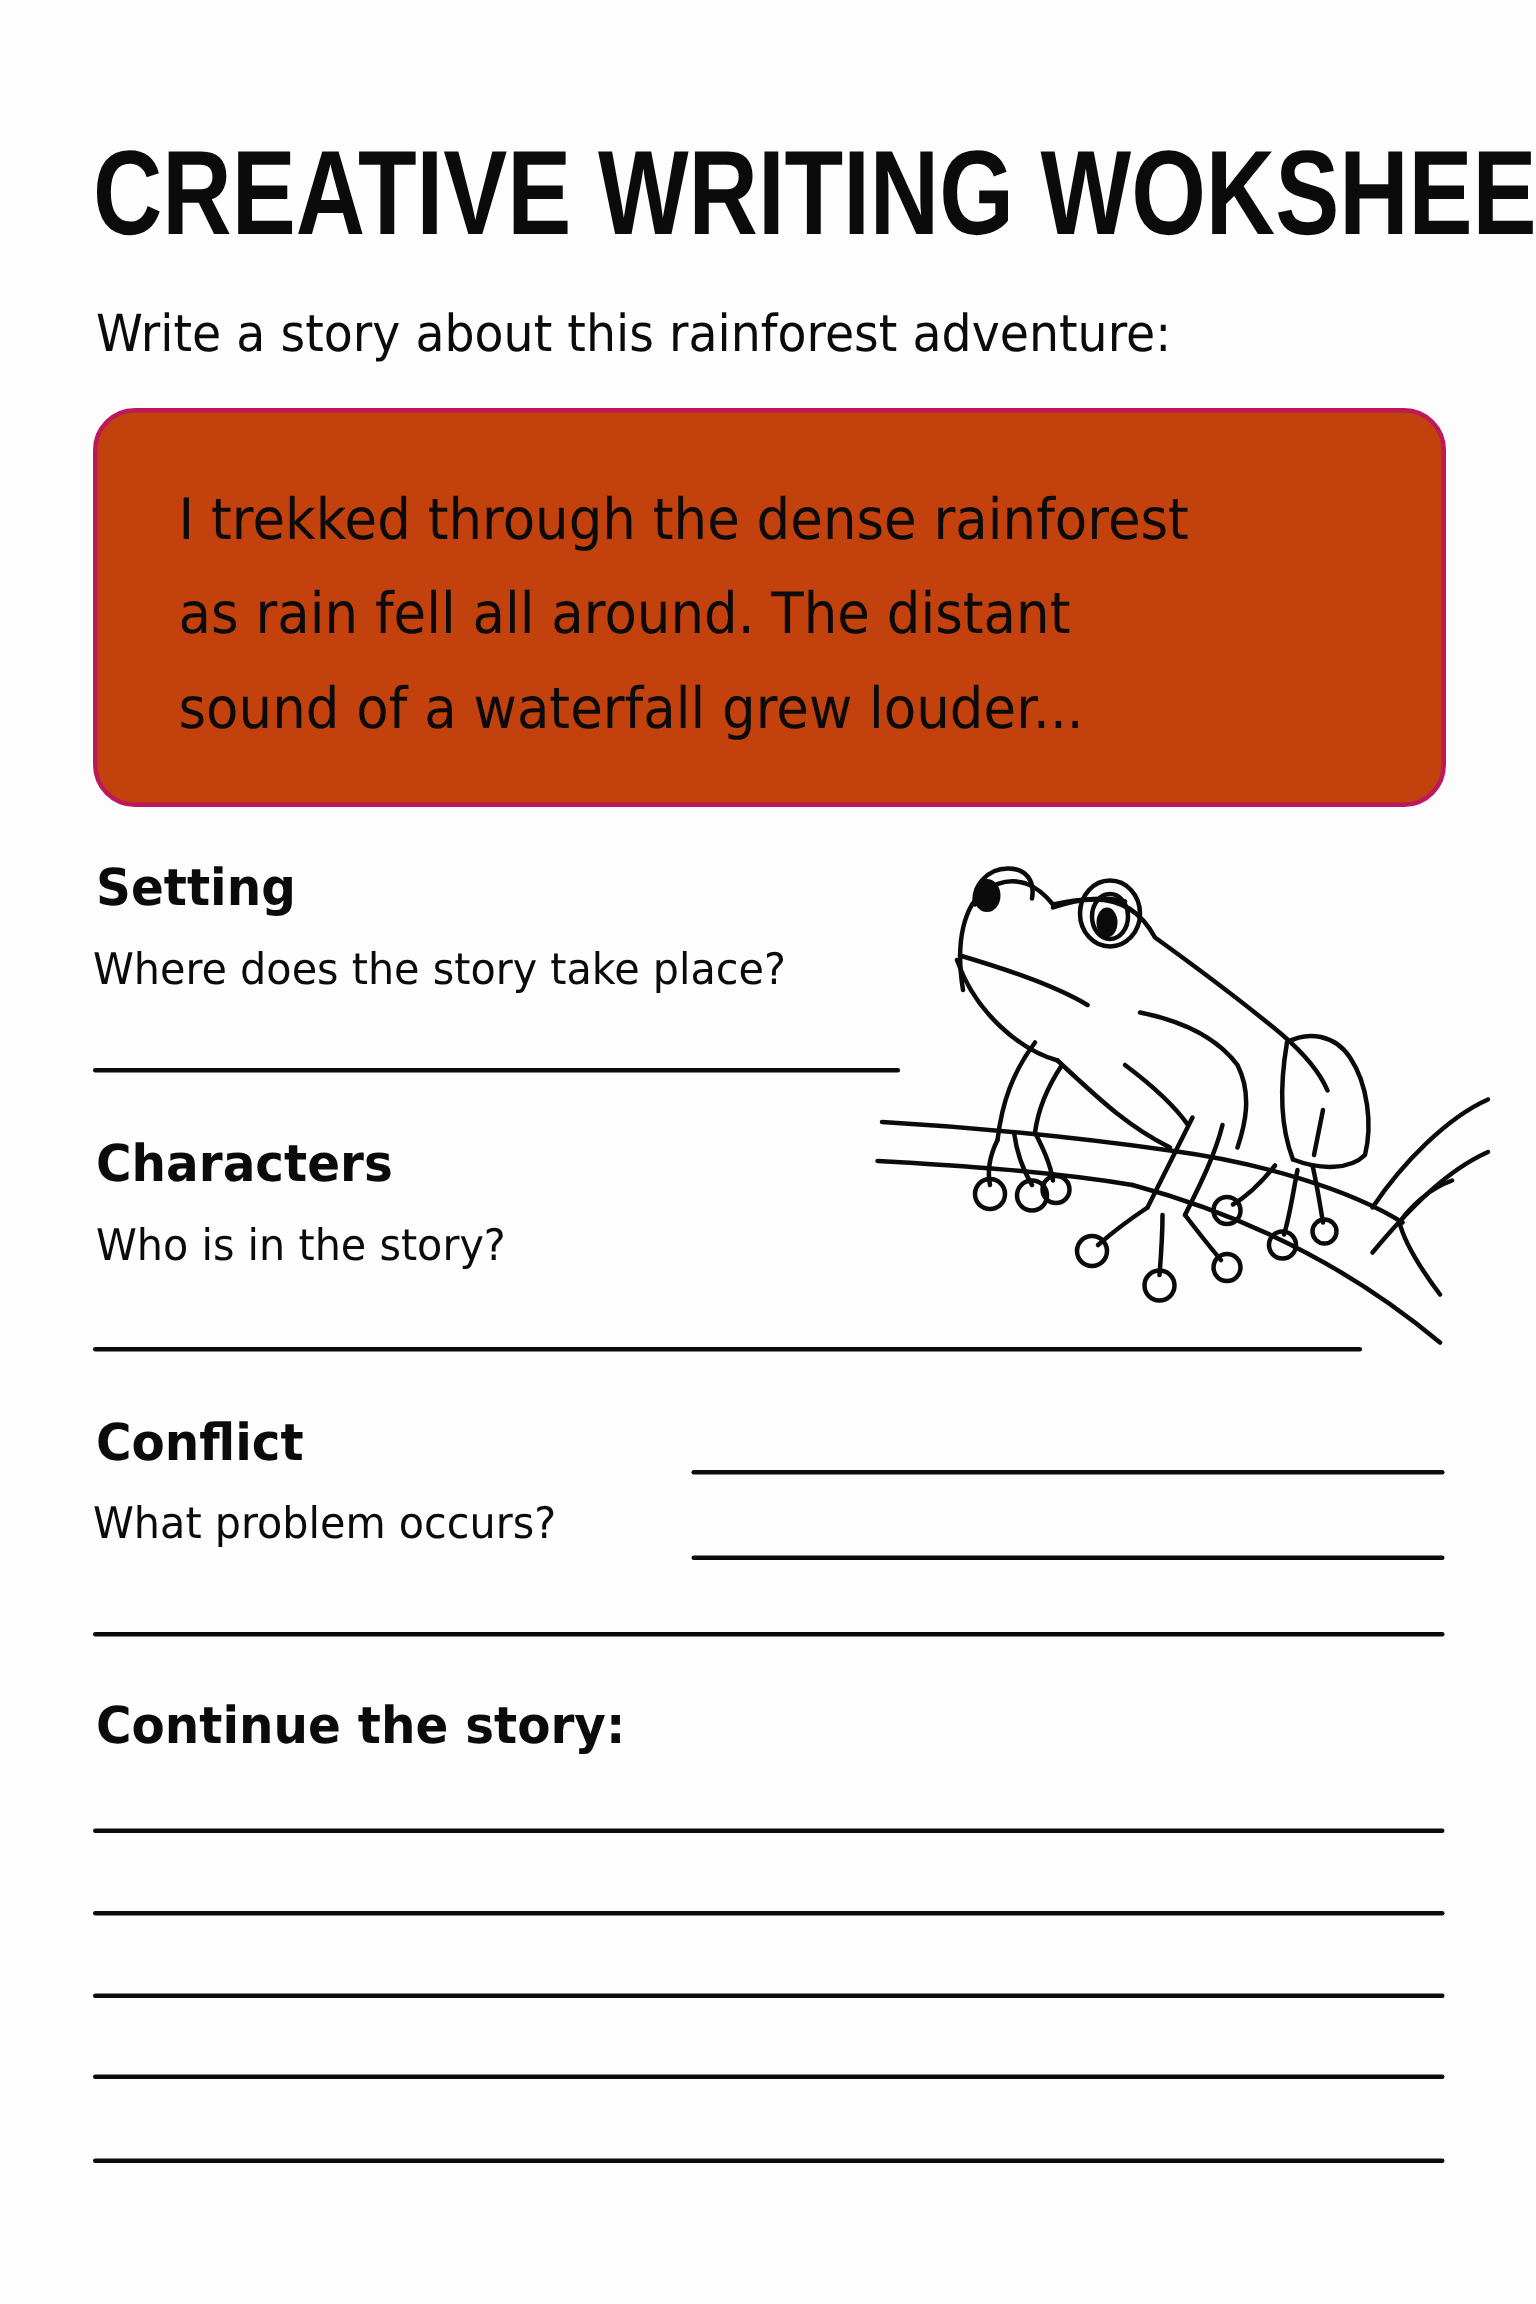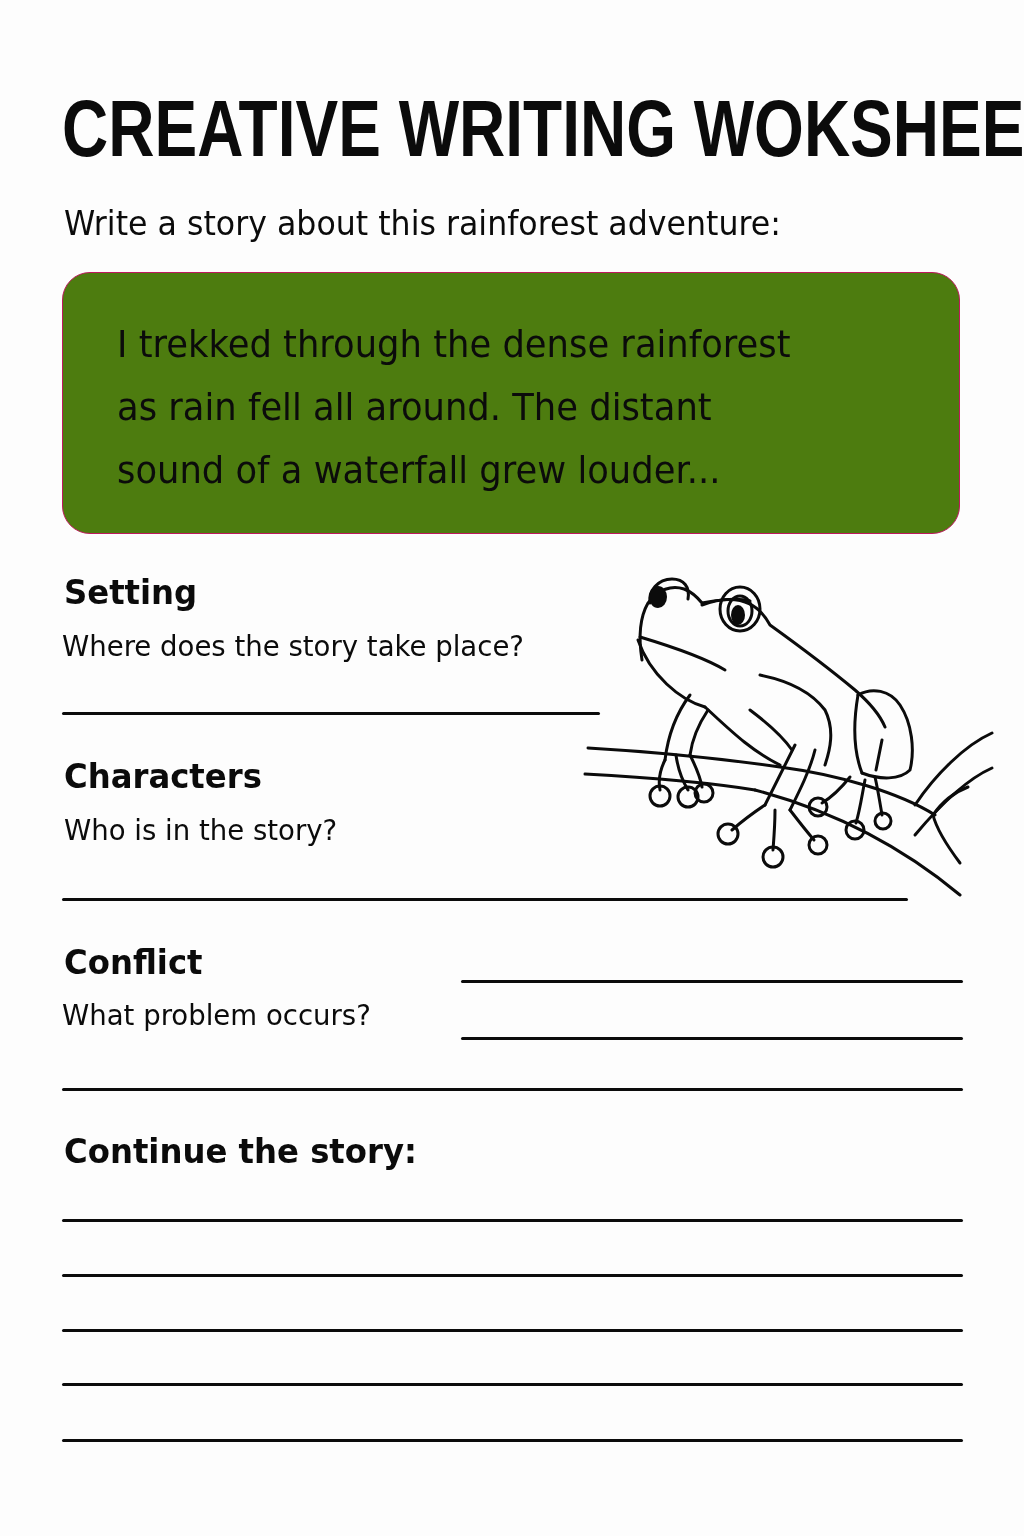--- a/index.html
+++ b/index.html
@@ -38,23 +38,23 @@
       line-height: 50px;
       white-space: nowrap;
       transform-origin: left top;
       transform: scaleX(0.93);
     }
     .story-box {
       left: 62px;
       top: 272px;
       width: 896px;
       height: 260px;
-      border: 1px solid #be185d;
+      border: 3px solid #be185d;
       border-radius: 28px;
-      background: #4d7c0f;
+      background: #c2410c;
     }
     .story-text {
       position: absolute;
       left: 54px;
       top: 40px;
       width: 820px;
       font-family: "DejaVu Sans", sans-serif;
       font-size: 38px;
       line-height: 63px;
       white-space: pre-line;

